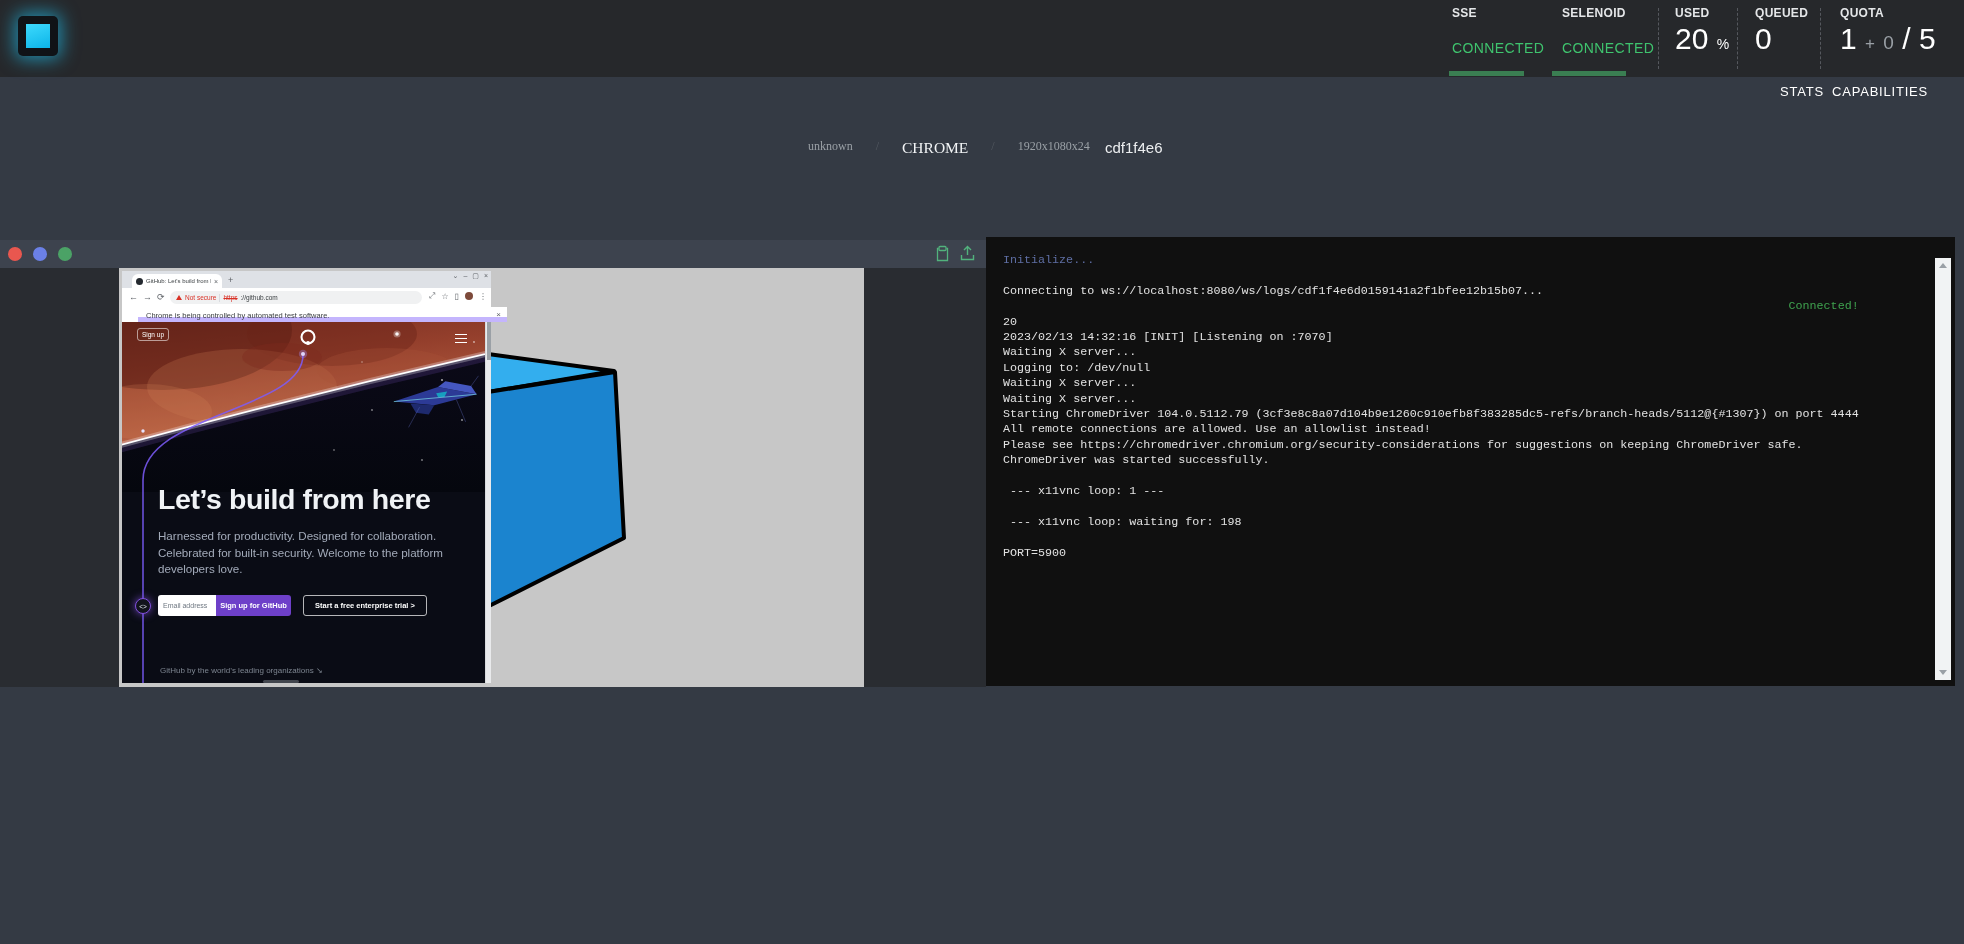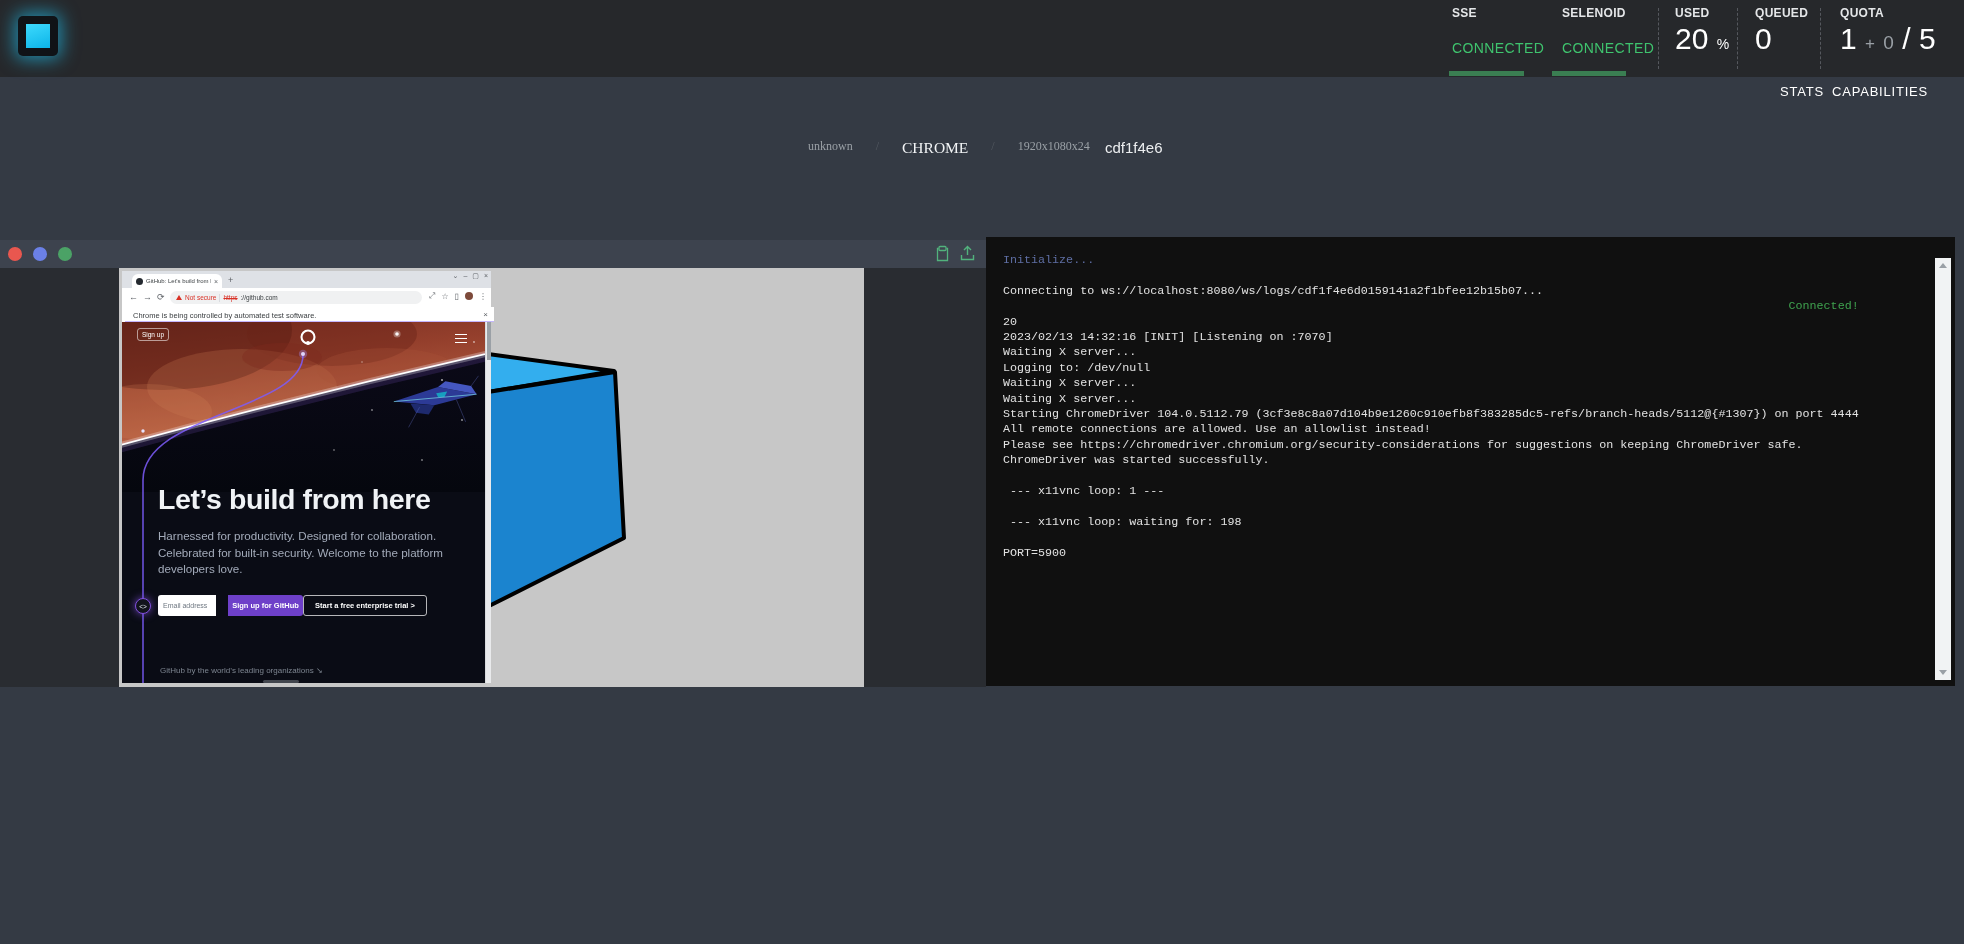--- a/index.html
+++ b/index.html
@@ -47,36 +47,36 @@
   .toolbar { position:absolute; left:0; top:17px; width:100%; height:19px; background:#fff; }
   .navic { position:absolute; top:4px; font-size:9px; color:#5f6368; }
   .urlbar { position:absolute; left:48px; top:3px; width:252px; height:13px; background:#f0f1f2; border-radius:7px; display:flex; align-items:center; padding:0 6px; gap:3px; }
   .warn-tri { width:0; height:0; border-left:3px solid transparent; border-right:3px solid transparent; border-bottom:5px solid #d93025; }
   .notsec { font-size:6.5px; color:#d93025; white-space:nowrap; }
   .url-div { width:1px; height:8px; background:#dadce0; }
   .https { font-size:6.5px; color:#d93025; text-decoration:line-through; white-space:nowrap; }
   .urlrest { font-size:6.5px; color:#3c4043; white-space:nowrap; }
   .tb-right { position:absolute; right:4px; top:3px; display:flex; gap:6px; font-size:8px; color:#5f6368; align-items:center; }
   .avatar-sm { width:8px; height:8px; border-radius:50%; background:#7d4a3a; }
-  .infobar { position:absolute; left:3px; top:36px; width:100%; height:15px; background:#fff; border-bottom:1px solid #c4b5fd; }
+  .infobar { position:absolute; left:16px; top:36px; width:100%; height:15px; background:#fff; border-bottom:5px solid #c4b5fd; }
   .infobar .msg { position:absolute; left:8px; top:3.5px; font-size:7.5px; color:#3c4043; }
   .infobar .x { position:absolute; right:6px; top:3px; font-size:8px; color:#5f6368; }
   
   .bscroll { position:absolute; right:0; top:51px; width:6px; height:361px; background:#e9eaec; border-left:1px solid #d8dadd; }
   .bscroll .thumb { position:absolute; top:0; left:1px; width:4px; height:38px; background:#9aa0a6; }
   
   .gh { position:absolute; left:0; top:51px; width:363px; height:361px; background:#0a0c15; overflow:hidden; }
   .gh-signup { position:absolute; left:15px; top:6px; width:32px; height:13px; border:1px solid rgba(255,255,255,.55); border-radius:3px; color:#fff; font-size:6.5px; display:flex; align-items:center; justify-content:center; }
   .gh-burger { position:absolute; right:18px; top:12px; width:12px; }
   .gh-burger div { height:1.2px; background:#fff; margin-bottom:2.6px; }
   .gh-h1 { position:absolute; left:36px; top:163px; font-size:28.5px; font-weight:bold; color:#f0f3f6; letter-spacing:-.4px; white-space:nowrap; line-height:1.05; }
   .gh-sub { position:absolute; left:36px; top:206px; width:300px; font-size:11.6px; line-height:16.5px; color:#a3abba; }
   .gh-email { position:absolute; left:36px; top:273px; width:58px; height:21px; background:#fff; border:none; border-radius:3px 0 0 3px; font-size:7px; padding:0 5px; color:#333; }
   .gh-email::placeholder { color:#6e7781; }
-  .gh-signup-btn { position:absolute; left:94px; top:273px; width:75px; height:21px; background:#6e40c9; border-radius:0 3px 3px 0; color:#fff; font-size:7.5px; font-weight:bold; display:flex; align-items:center; justify-content:center;margin-left:12px; }
+  .gh-signup-btn { position:absolute; left:94px; top:273px; width:75px; height:21px; background:#6e40c9; border-radius:0 3px 3px 0; color:#fff; font-size:7.5px; font-weight:bold; display:flex; align-items:center; justify-content:center; }
   .gh-trial-btn { position:absolute; left:181px; top:273px; width:124px; height:21px; border:1px solid rgba(255,255,255,.7); border-radius:3px; color:#fff; font-size:7.5px; font-weight:bold; display:flex; align-items:center; justify-content:center; }
   .gh-trusted { position:absolute; left:38px; top:344px; font-size:8px; color:#7d8590; }
   .gh-code-icon { position:absolute; left:13px; top:276px; width:16px; height:16px; border-radius:50%; background:#12141d; border:1.5px solid #8250df; color:#e6edf3; font-size:6.5px; display:flex; align-items:center; justify-content:center; box-shadow:0 0 8px rgba(130,80,223,.8); }
   .gh-logoband { position:absolute; left:141px; top:358px; width:36px; height:3px; background:#c8ccd4; opacity:.3; border-radius:2px; }
   
   .logpanel { position:absolute; left:986px; top:237px; width:969px; height:449px; background:#101010; }
   .logtext { position:absolute; left:17px; top:16px; font-family:"Liberation Mono", monospace; font-size:11.7px; line-height:15.4px; color:#e2e2e2; white-space:pre; }
   .logtext .accent { color:#5f6fa5; }
   .logtext .success { color:#3fa34f;text-align:right; }
   .logscroll { position:absolute; left:949px; top:21px; width:16px; height:422px; background:#f1f3f4; }

